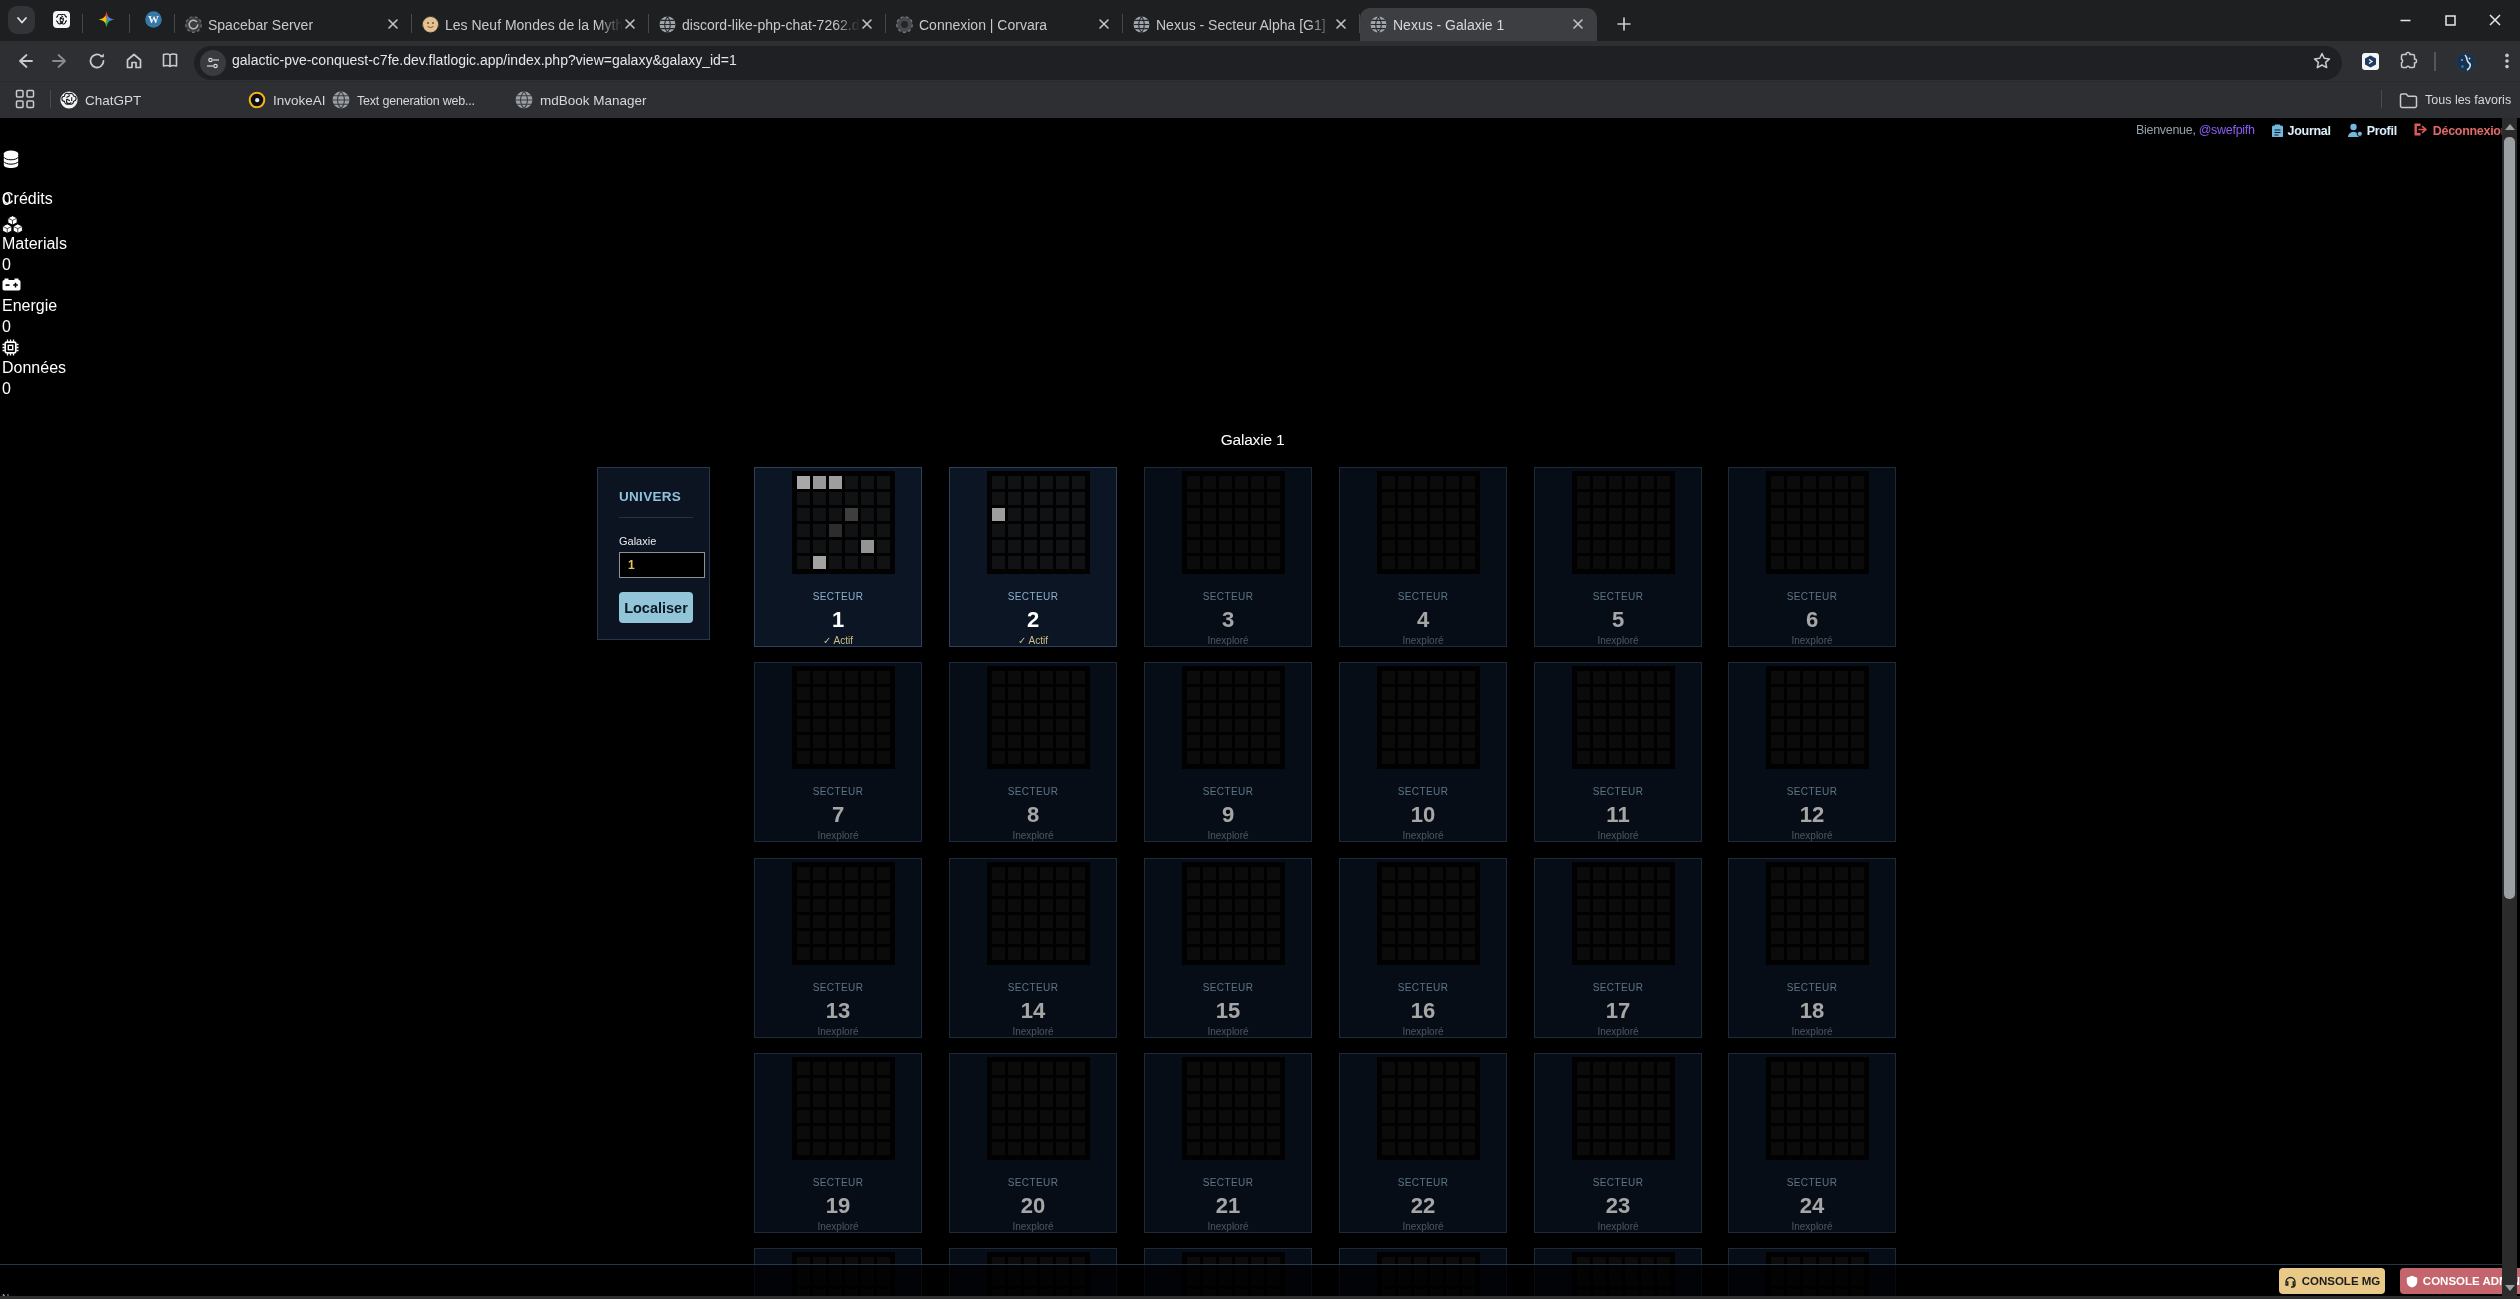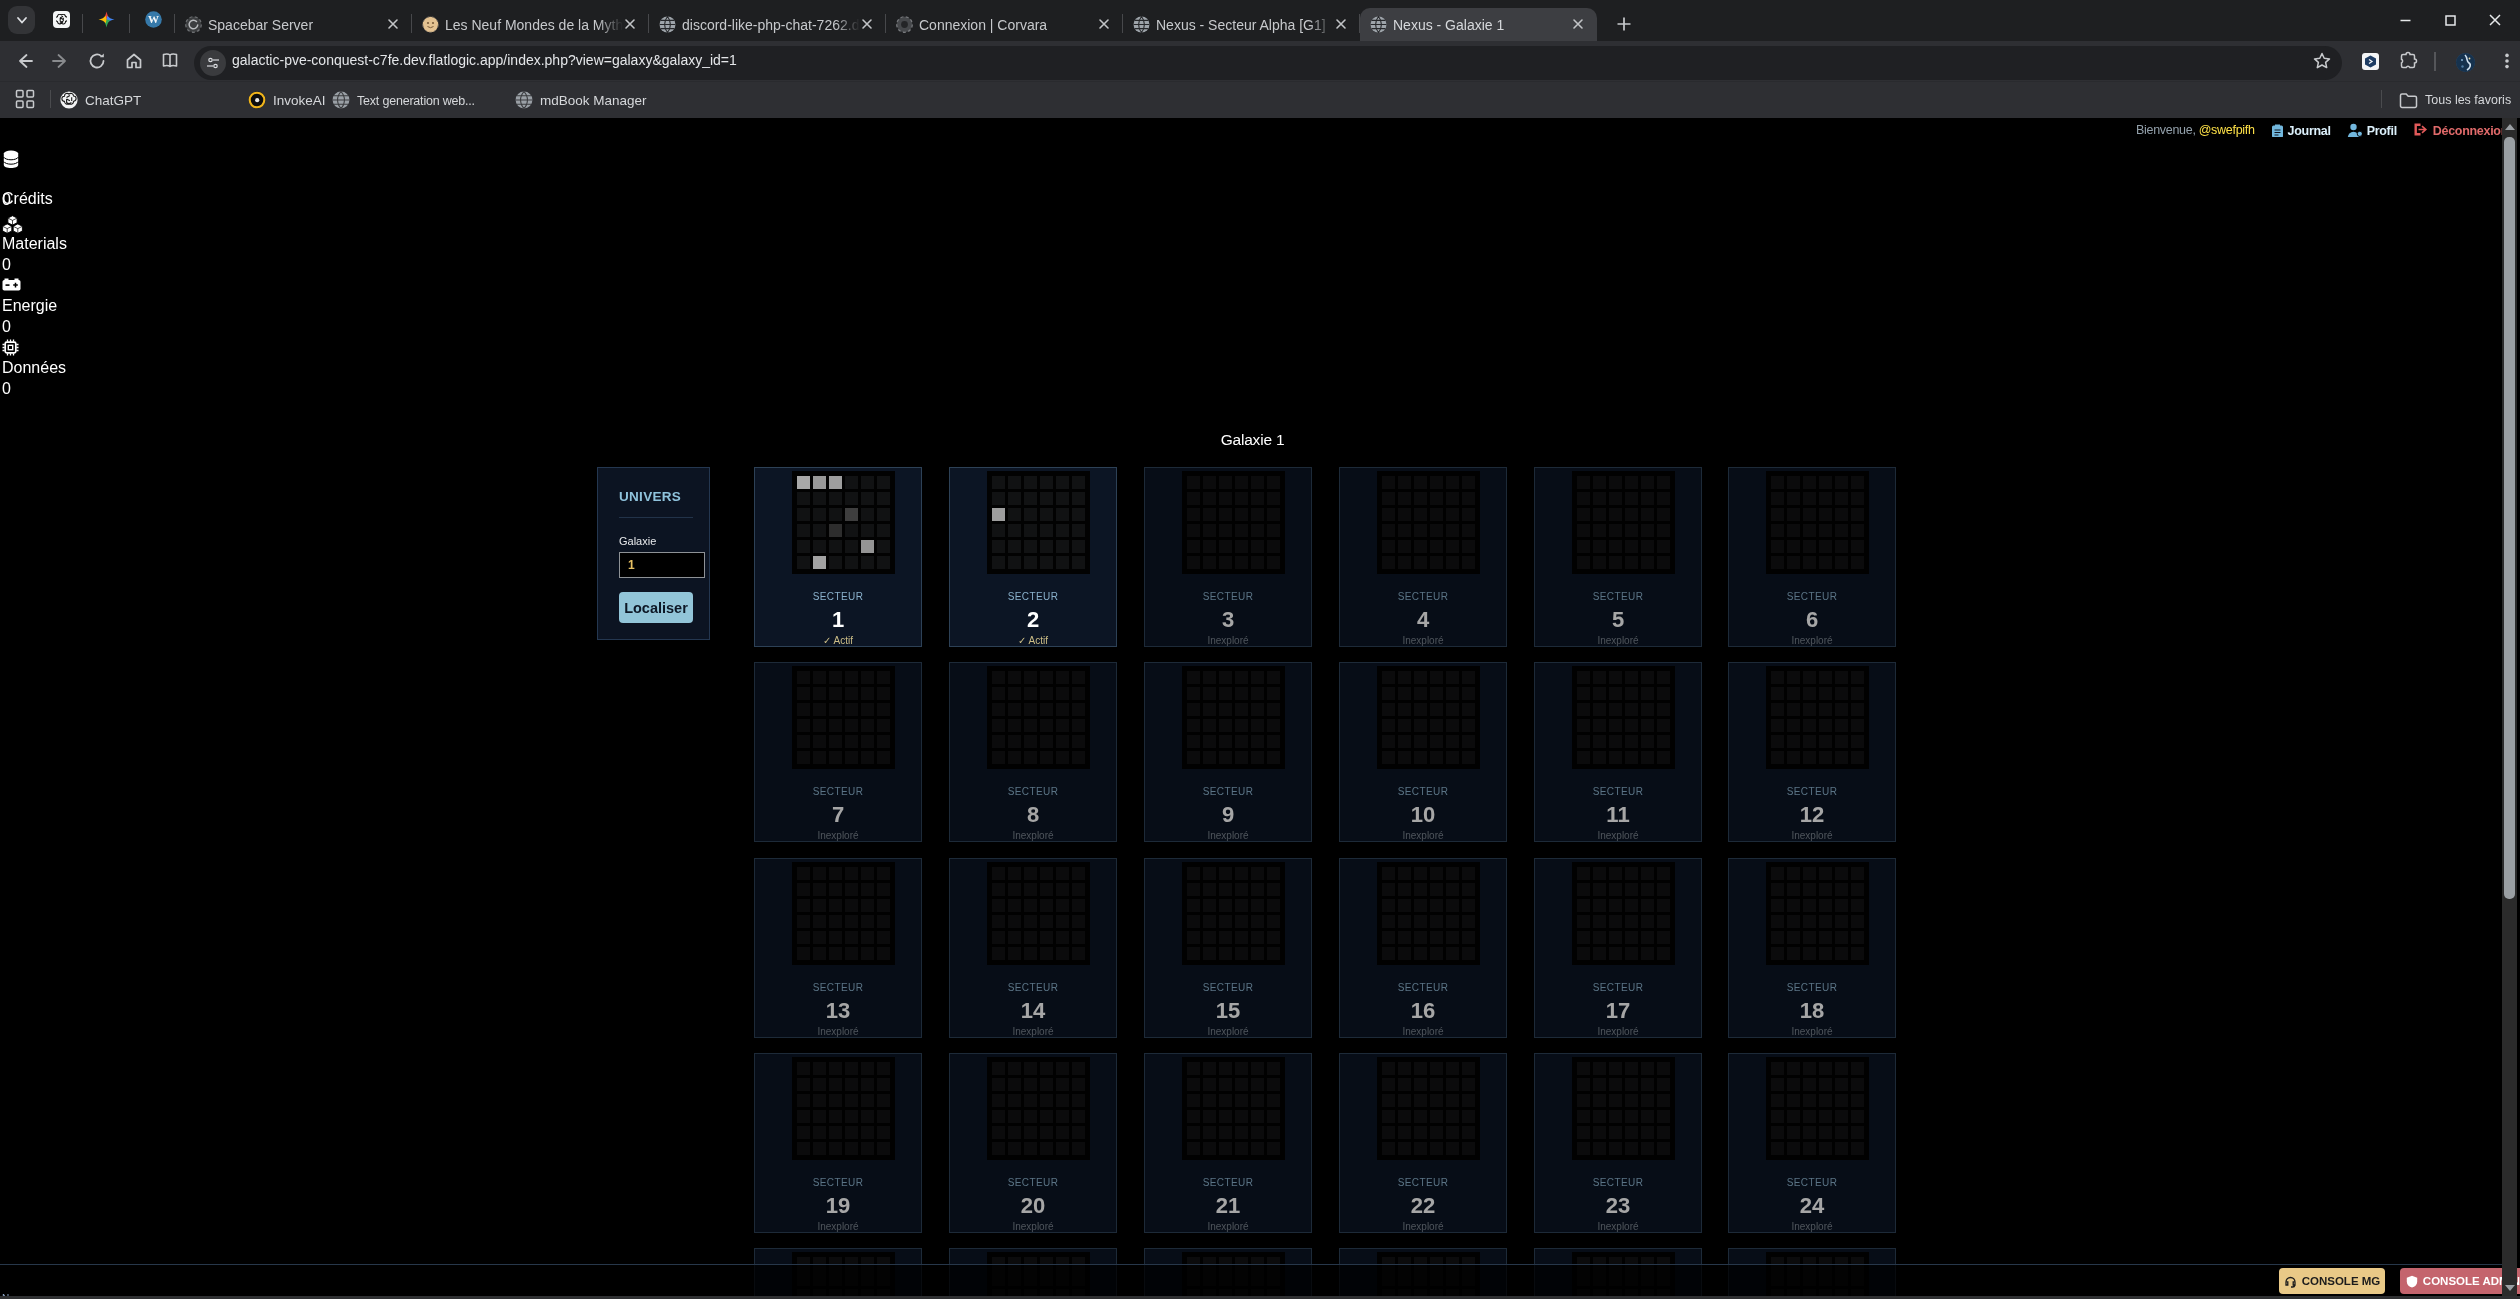--- a/index.html
+++ b/index.html
@@ -285,21 +285,21 @@
   </div>
 <div class="abs" style="left:2381px;top:90px;width:1px;height:18px;background:#4a4b4e;"></div>
 <div class="abs bmk" style="left:2399px;">
     <svg width="19" height="17" viewBox="0 0 19 17" style="" xmlns="http://www.w3.org/2000/svg">
       <path d="M1.5 3.5 a1.5 1.5 0 0 1 1.5 -1.5 h4.2 l2 2.2 h6.8 a1.5 1.5 0 0 1 1.5 1.5 v8.3 a1.5 1.5 0 0 1 -1.5 1.5 h-13 a1.5 1.5 0 0 1 -1.5 -1.5 z" fill="none" stroke="#c8cacd" stroke-width="1.5"></path>
     </svg>
     <span style="font-size:12.5px;">Tous les favoris</span>
   </div>
 <div id="page" class="abs"></div>
 <div class="abs" style="right:12px;top:122px;white-space:nowrap;font-size:12.5px;letter-spacing:-0.3px;display:flex;align-items:center;">
-    <span style="color:#93a0ab;">Bienvenue, <span style="color:#fde047;">@swefpifh</span></span>
+    <span style="color:#93a0ab;">Bienvenue, <span style="color:#8b5cf6;">@swefpifh</span></span>
     <span style="color:#dcf0fb;font-weight:bold;margin-left:16px;"><svg width="12" height="14" viewBox="0 0 12 14" style="vertical-align:-2px;margin-right:5px;" xmlns="http://www.w3.org/2000/svg">
         <path d="M4 1.5 h5 v2 h-5 z" fill="#72b7dd"></path>
         <rect x="1" y="2.5" width="11" height="12" rx="1.5" fill="#72b7dd"></rect>
         <path d="M3.5 7 h6 M3.5 9.5 h6 M3.5 12 h4" stroke="#0e1420" stroke-width="1"></path>
       </svg>Journal</span>
     <span style="color:#dcf0fb;font-weight:bold;margin-left:16px;"><svg width="15" height="14" viewBox="0 0 15 14" style="vertical-align:-2px;margin-right:5px;" xmlns="http://www.w3.org/2000/svg">
         <circle cx="6.5" cy="4" r="3.2" fill="#72b7dd"></circle>
         <path d="M0.8 14.5 a5.7 5.7 0 0 1 11.4 0 z" fill="#72b7dd"></path>
         <circle cx="12.8" cy="10.8" r="2.6" fill="#72b7dd" stroke="#05070a" stroke-width="1"></circle>
       </svg>Profil</span>

